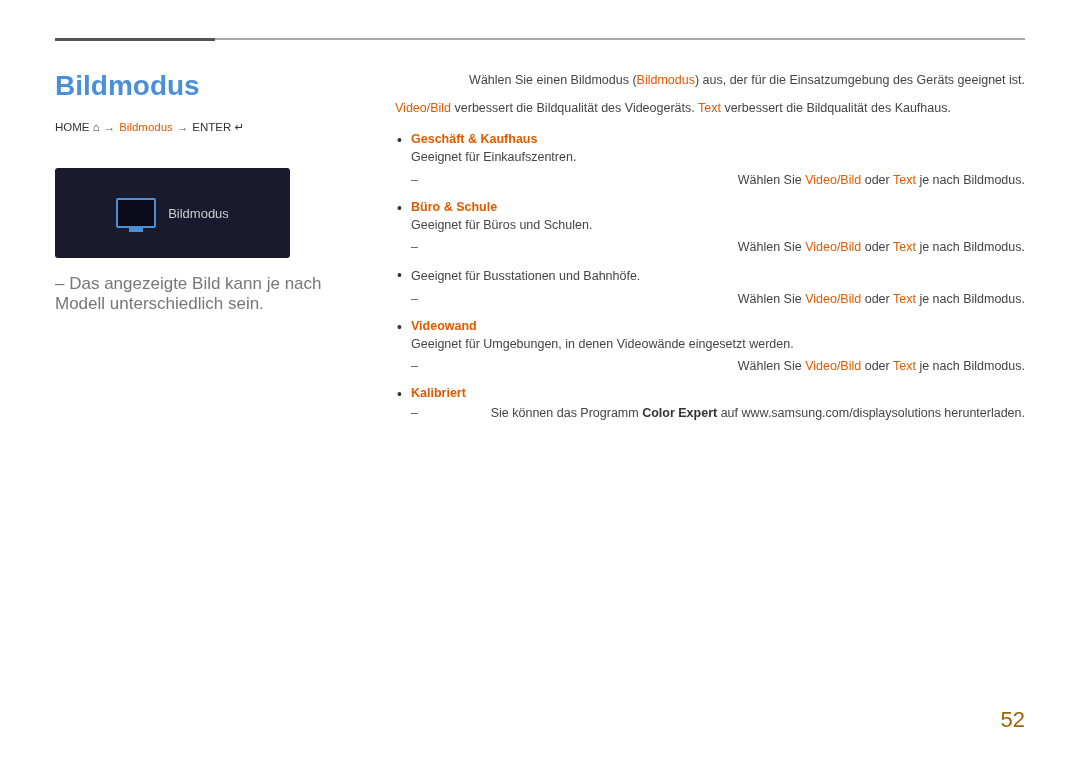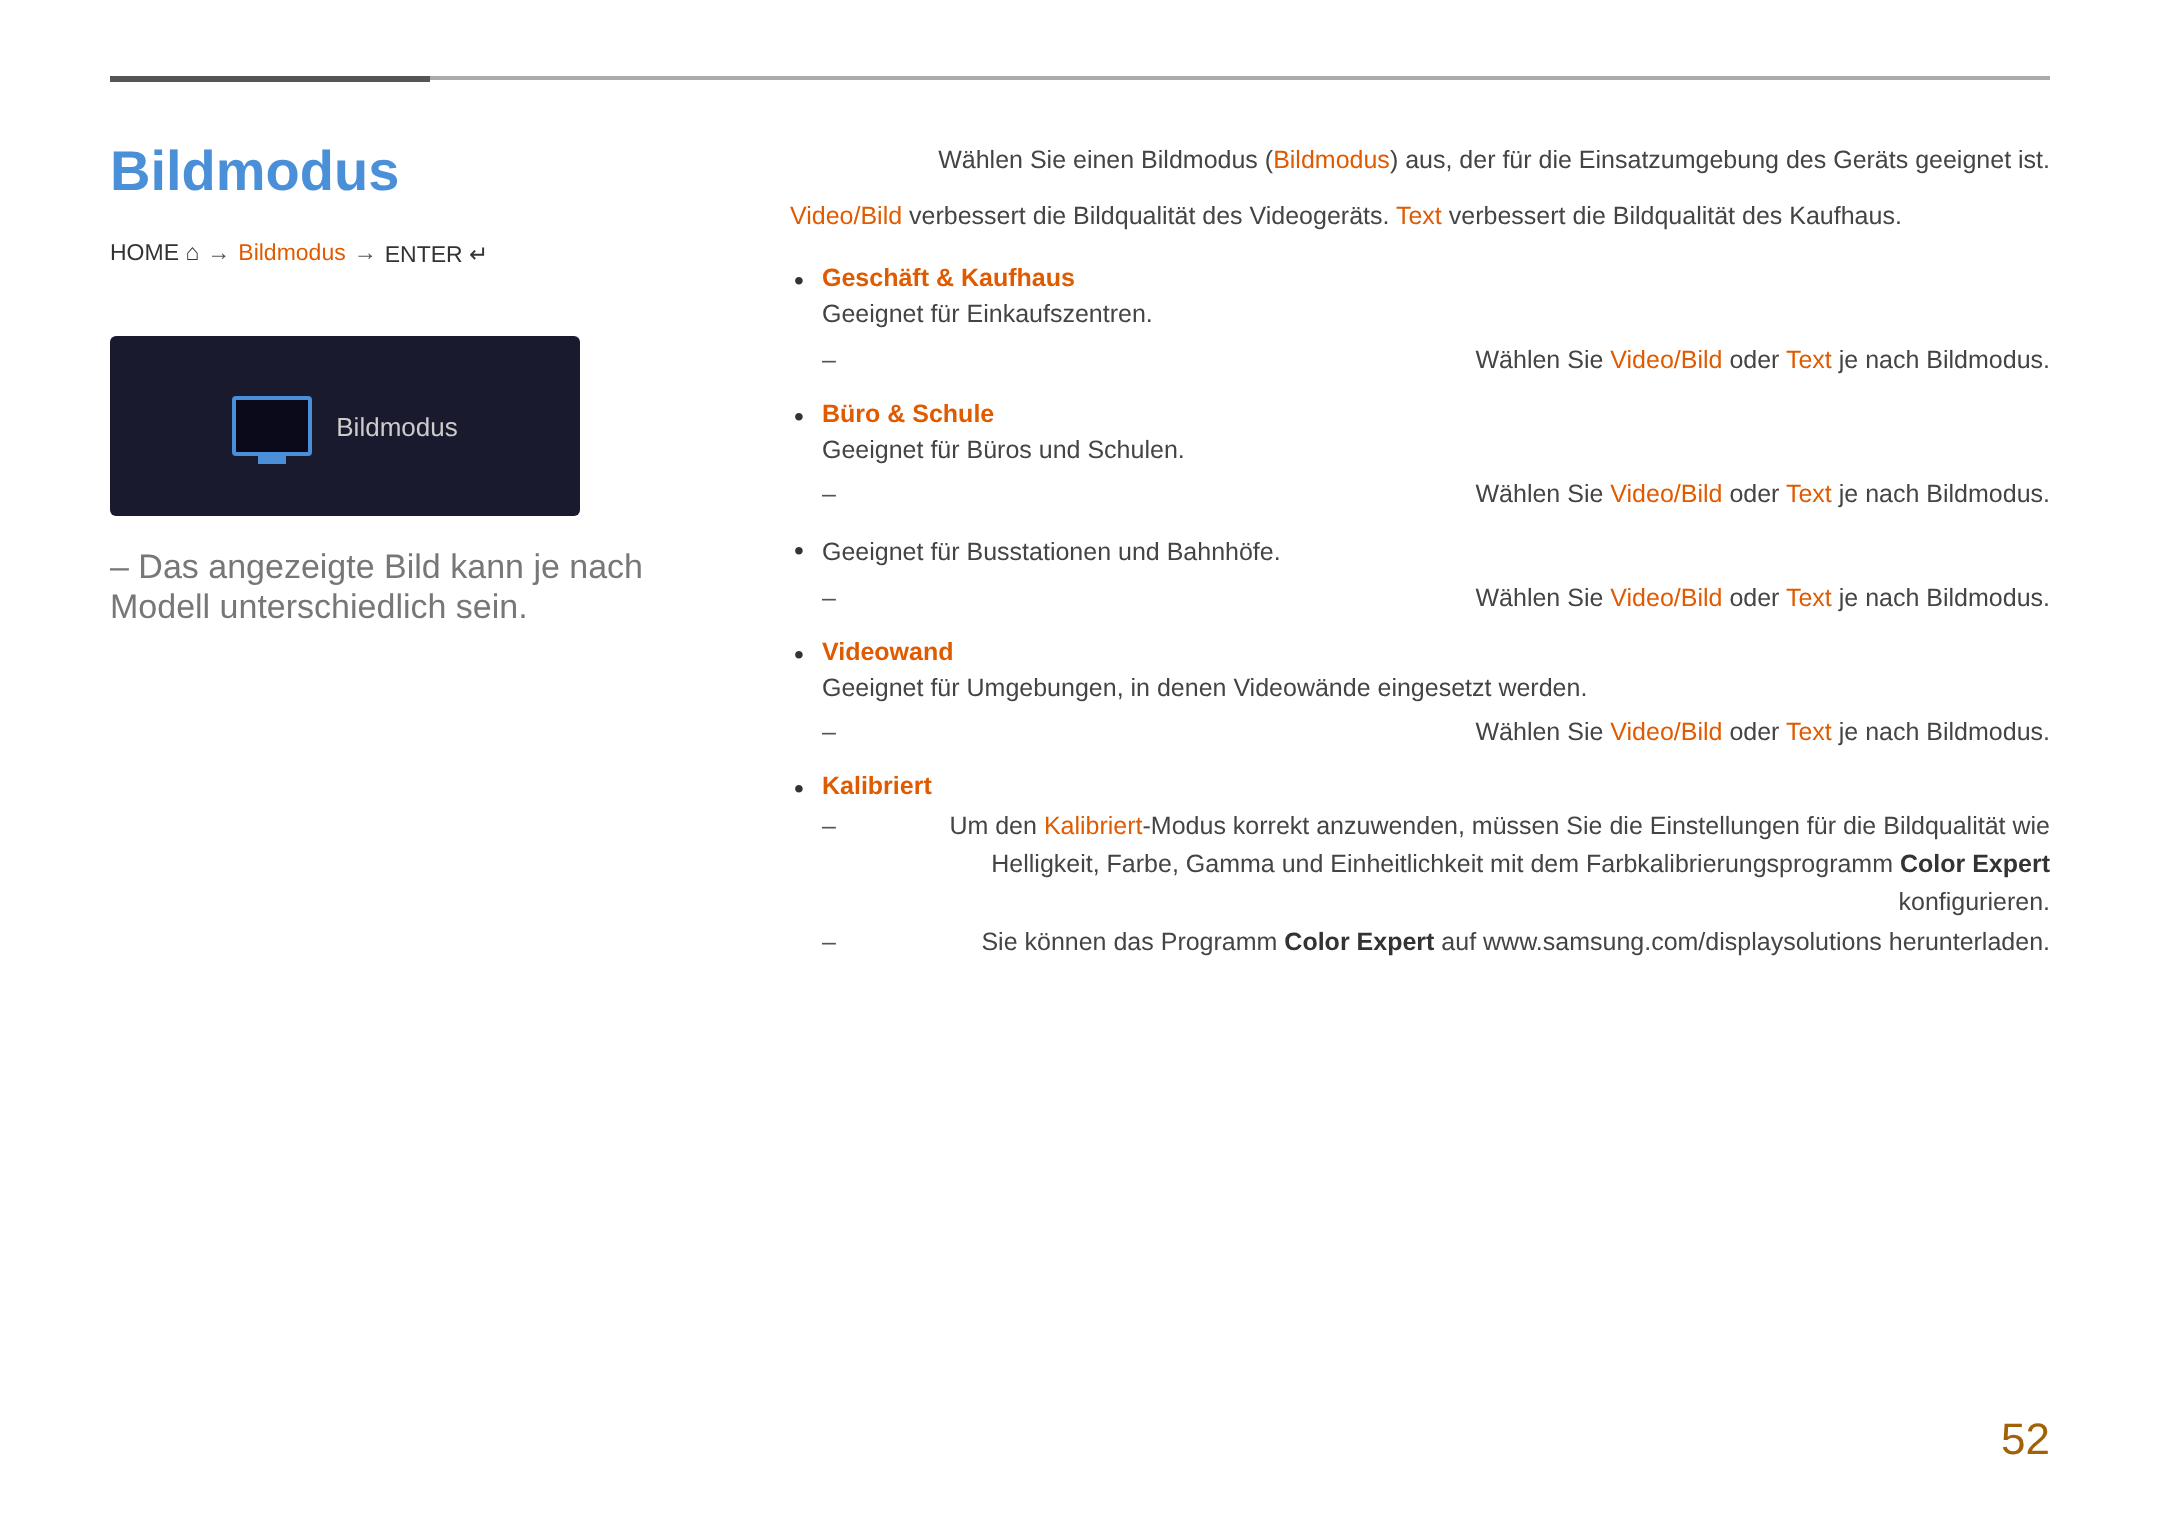--- a/index.html
+++ b/index.html
@@ -285,21 +285,20 @@
           <span class="bullet-term">Videowand</span>
           <span class="bullet-desc">Geeignet für Umgebungen, in denen Videowände eingesetzt werden.</span>
           <ul class="sub-list">
             <li>Wählen Sie <span class="inline-orange">Video/Bild</span> oder <span class="inline-orange">Text</span> je nach Bildmodus.</li>
           </ul>
         </li>
 
         <li>
           <span class="bullet-term">Kalibriert</span>
           <ul class="sub-list">
-            <li>Um den <span class="inline-orange">Kalibriert</span>-Modus korrekt anzuwenden, müssen Sie die Einstellungen für die Bildqualität wie Helligkeit, Farbe, Gamma und Einheitlichkeit mit dem Farbkalibrierungsprogramm <span class="inline-bold">Color Expert</span> konfigurieren.</li>
             <li>Sie können das Programm <span class="inline-bold">Color Expert</span> auf www.samsung.com/displaysolutions herunterladen.</li>
           </ul>
         </li>
 
       </ul>
     </div>
   </div>
 
   <div class="page-number">52</div>
 </div>

